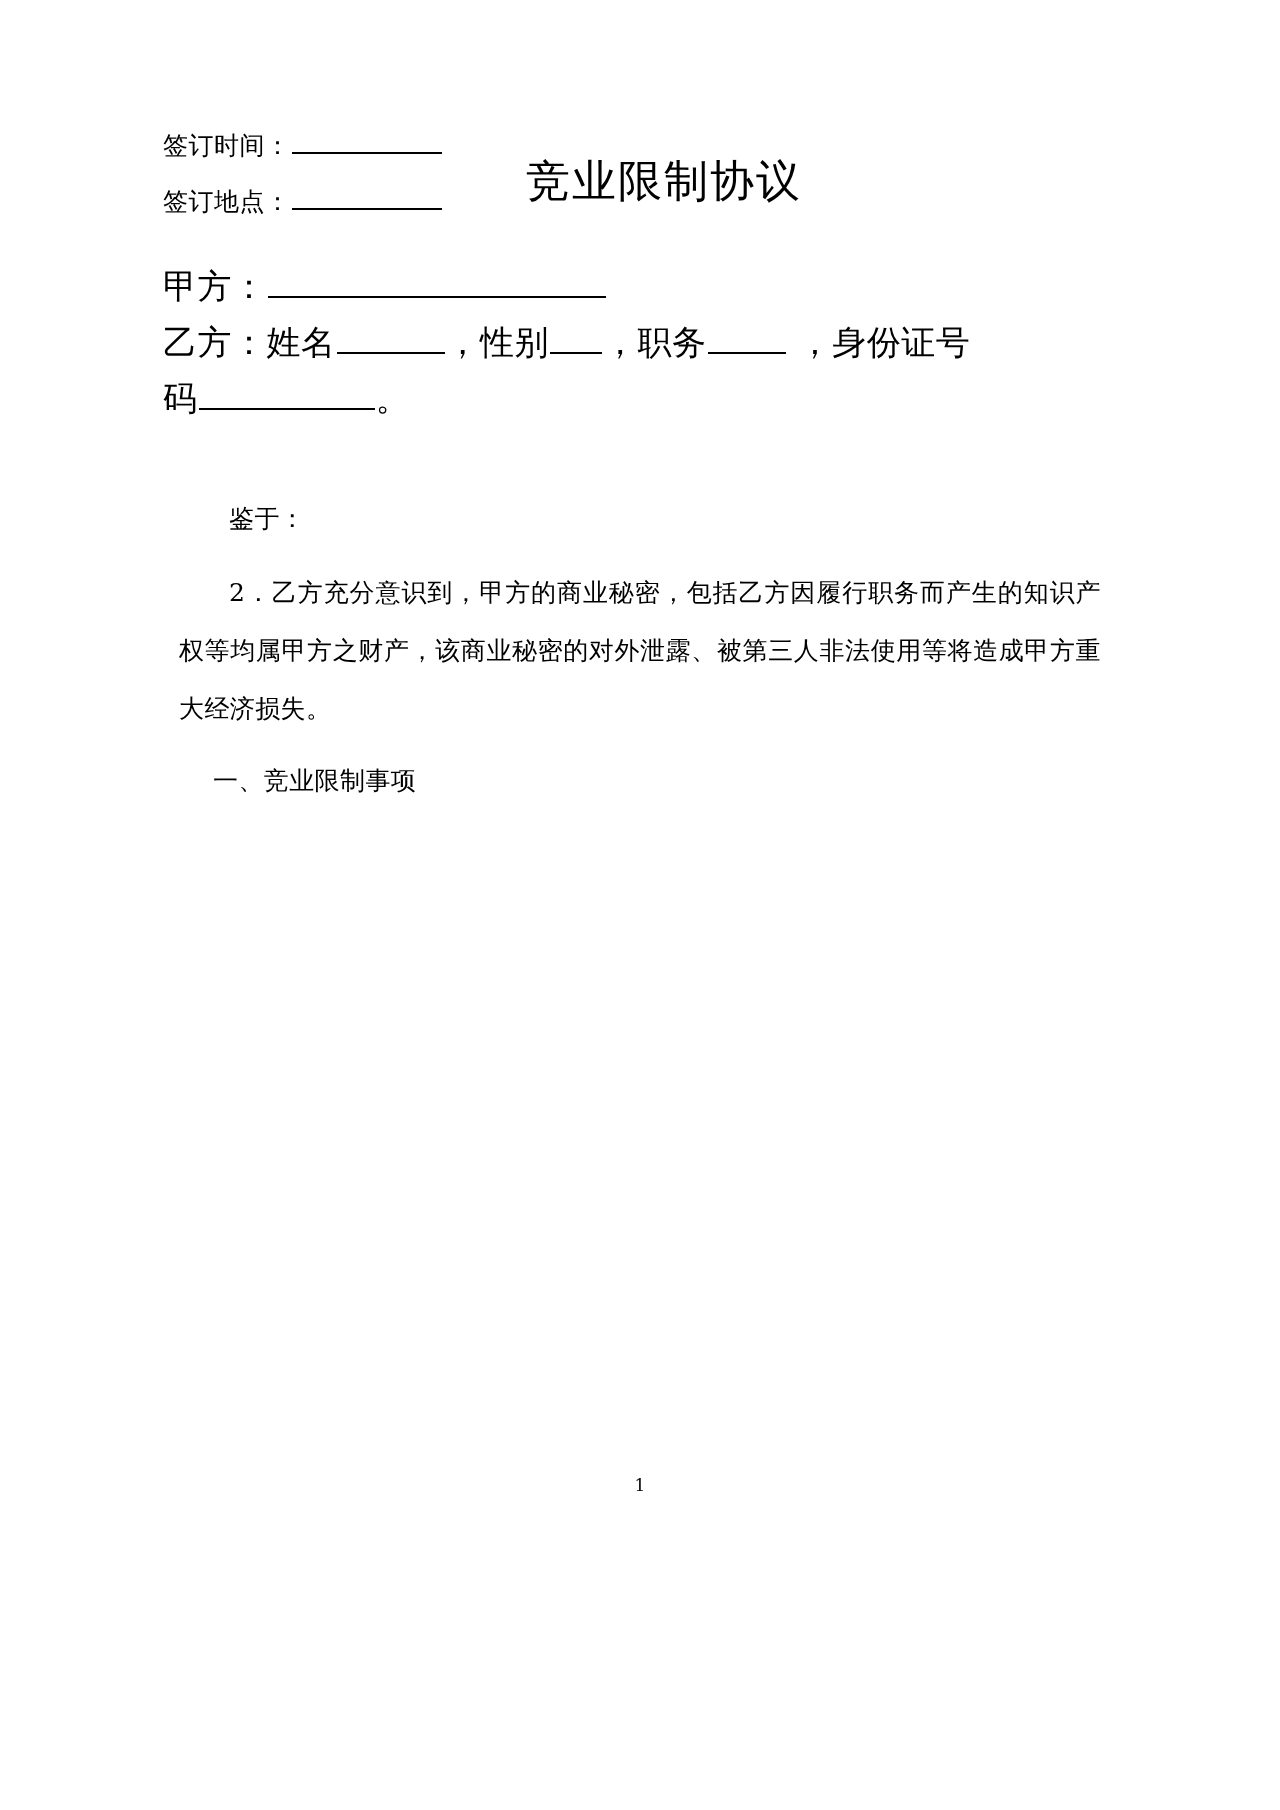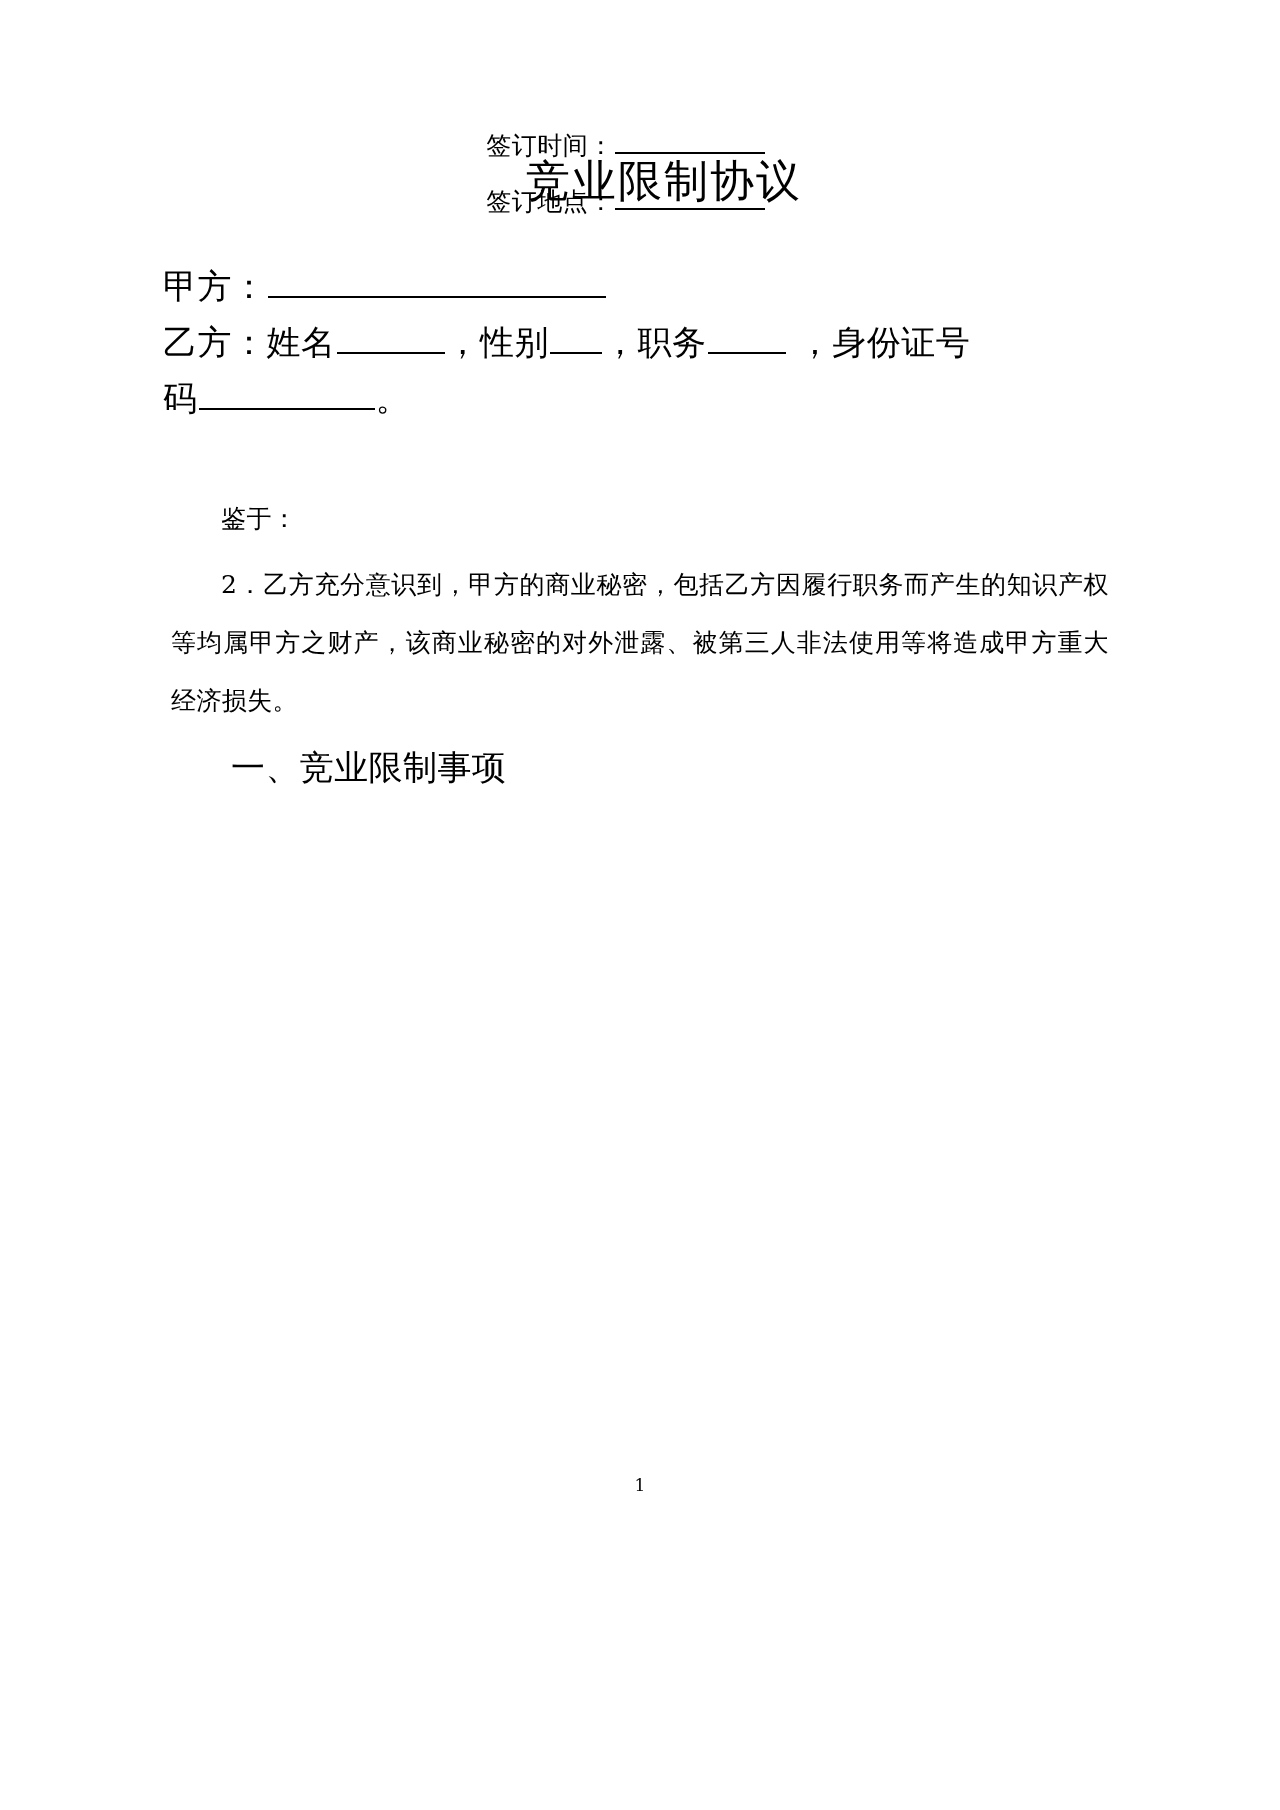--- a/index.html
+++ b/index.html
@@ -31,21 +31,21 @@
     line-height: 1.2;
     text-align: center;
     letter-spacing: 2px;
     margin-top: 155px;
     font-weight: normal;
     font-family: "DejaVu Serif", "Liberation Serif", serif;
     padding-left: 48px;
   }
   .meta-block {
     margin-top: 118px;
-    text-align: center;
+    text-align: left;
     padding-right: 28px;
   }
   .meta-line {
     font-size: 25px;
     line-height: 56px;
     letter-spacing: 0.5px;
     white-space: nowrap;
   }
   .parties {
     margin-top: 28px;
@@ -70,34 +70,35 @@
   .b-xxl { width: 338px; }
   .body-block {
     margin-top: 64px;
   }
   .para {
     font-size: 25px;
     line-height: 58px;
     letter-spacing: 0.4px;
     text-align: justify;
     text-justify: inter-ideograph;
-    margin: 8px;
+    margin: 16px;
   }
   .para + .para {
     margin-top: 0;
   }
   .indent {
     text-indent: 2em;
   }
   .heading-item {
-    font-size: 34px;
+    font-size: 25px;
     line-height: 58px;
     letter-spacing: 0.4px;
     text-indent: 2em;
     margin: 0;
+    font-family: Liberation Mono, monospace;
   }
   .page-number {
     position: absolute;
     left: 0;
     right: 0;
     top: 1475px;
     text-align: center;
     font-size: 17px;
     font-family: "DejaVu Serif", "Liberation Serif", serif;
   }

